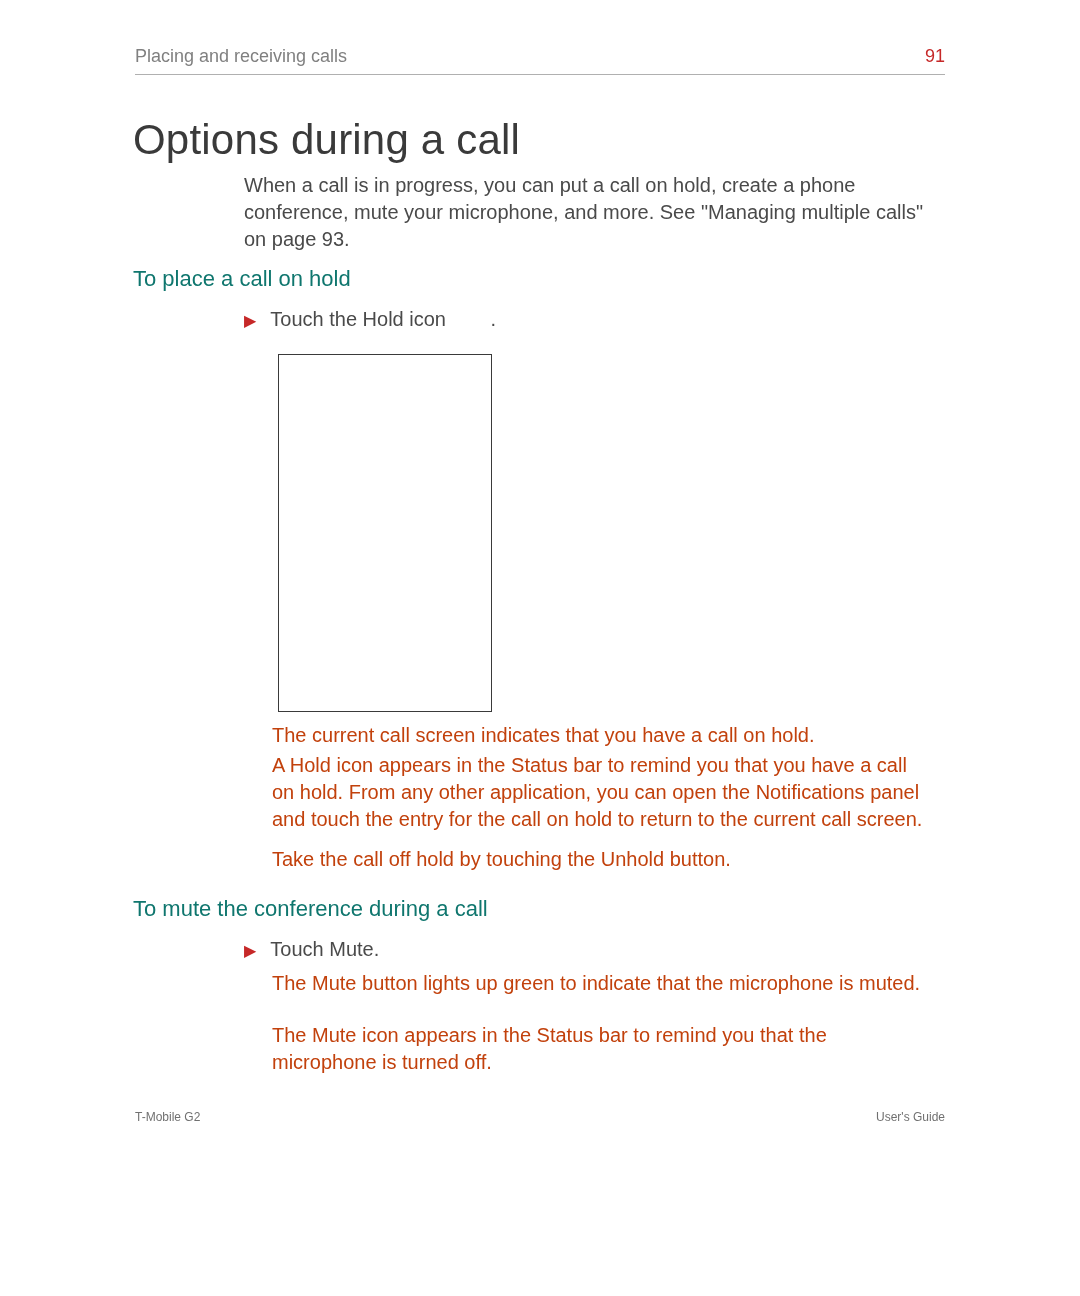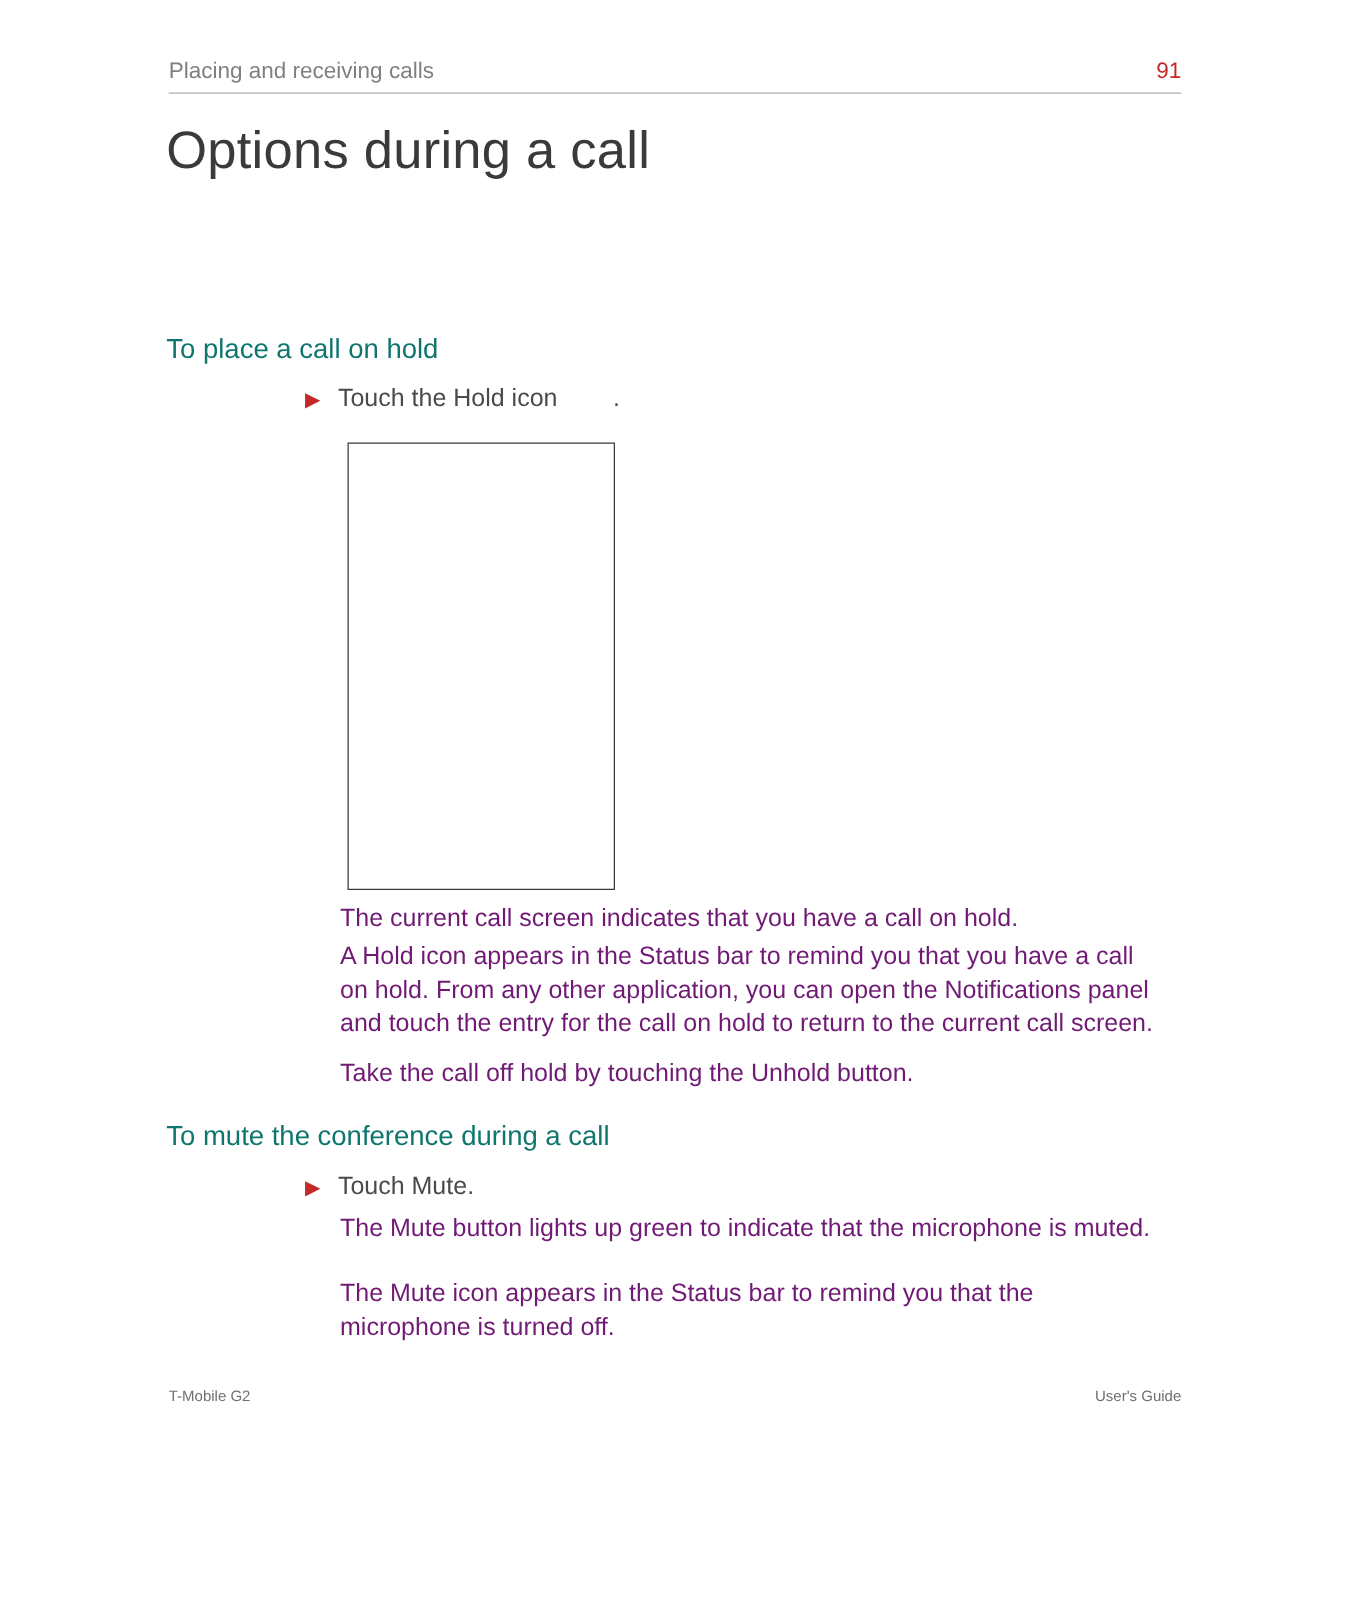--- a/index.html
+++ b/index.html
@@ -33,21 +33,21 @@
   .header-rule {
     position: absolute;
     top: 74px;
     left: 135px;
     right: 135px;
     border-top: 1px solid #b0b0b0;
     height: 0;
   }
   .title {
     position: absolute;
-    top: 96px;
+    top: 116px;
     left: 133px;
     font-size: 42px;
     font-weight: 400;
     color: #3a3a3a;
     letter-spacing: 0.2px;
   }
   .intro {
     position: absolute;
     top: 172px;
     left: 244px;
@@ -92,21 +92,21 @@
     height: 356px;
     border: 1px solid #3a3a3a;
     background: #fff;
   }
   .para {
     position: absolute;
     left: 272px;
     right: 150px;
     font-size: 20px;
     line-height: 1.35;
-    color: #701a75;
+    color: #c2410c;
   }
   .para.p1 { top: 722px; }
   .para.p2 { top: 752px; }
   .para.p3 { top: 846px; }
   .para.p4 { top: 970px; }
   .para.p5 { top: 1022px; }
   .footer-row {
     position: absolute;
     bottom: 172px;
     left: 135px;
@@ -123,20 +123,21 @@
 <div class="page">
 
   <div class="header-row">
     <span>Placing and receiving calls</span>
     <span class="page-number">91</span>
   </div>
   <div class="header-rule"></div>
 
   <div class="title">Options during a call</div>
 
+  <div class="intro">When a call is in progress, you can put a call on hold, create a phone conference, mute your microphone, and more. See "Managing multiple calls" on page 93.</div>
 
   <div class="subhead sh1">To place a call on hold</div>
 
   <div class="bullet-row br1">
     <span class="tri">▶</span>
     <span class="bullet-text-1">Touch the Hold icon        .</span>
   </div>
 
   <div class="figure-box"></div>
 

